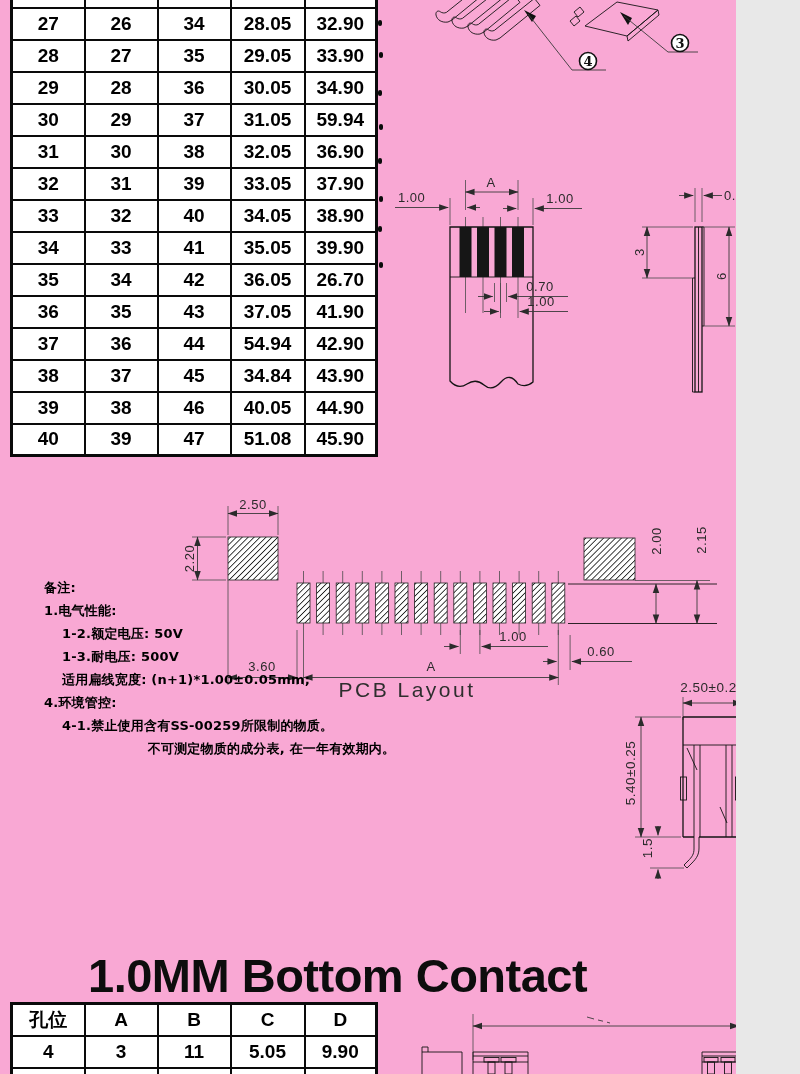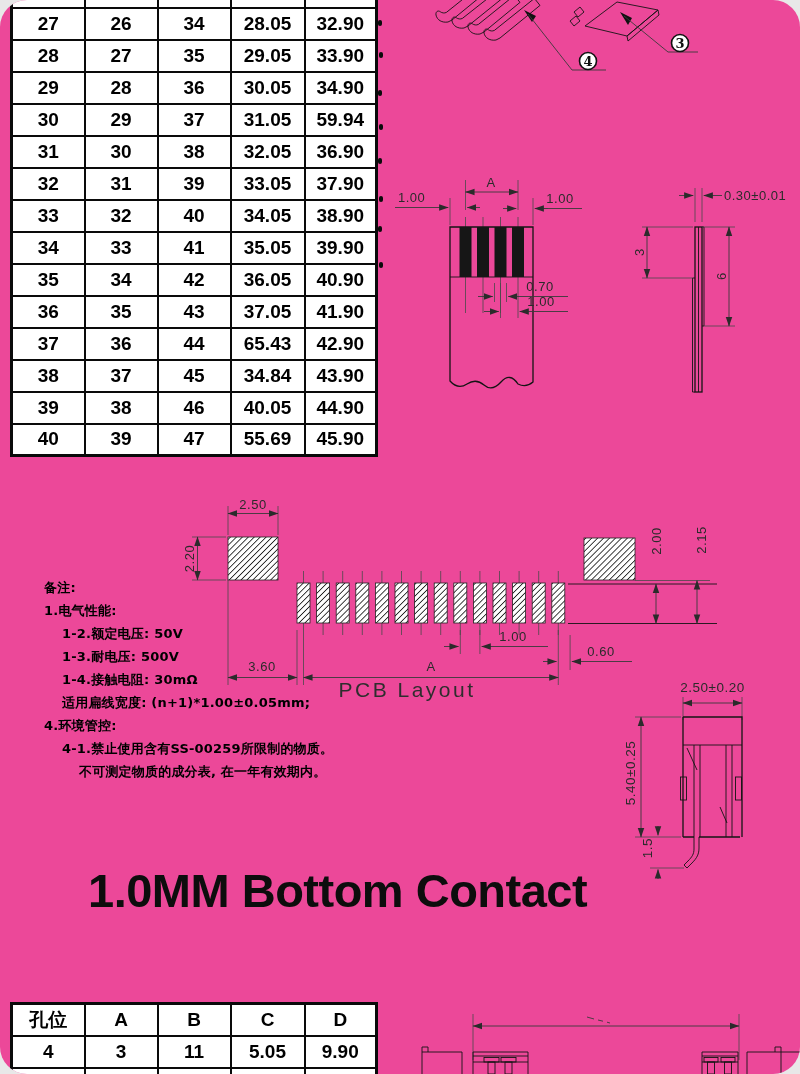--- a/index.html
+++ b/index.html
@@ -1,34 +1,34 @@
 <!DOCTYPE html>
 <html><head>
 <meta charset="utf-8">
 <style>
   html,body{margin:0;padding:0;background:#e8e8e8;}
-  #canvas{position:relative;width:800px;height:1074px;background:#ec4899;overflow:hidden;
-          font-family:"Liberation Sans",sans-serif;color:#000;border-radius:27px;}
+  #canvas{position:relative;width:736px;height:1074px;background:#f9a8d4;overflow:hidden;
+          font-family:"Liberation Sans",sans-serif;color:#000;}
   
   .spec-table{border-collapse:collapse;table-layout:fixed;background:#fff;}
   .spec-table td,.spec-table th{border:2px solid #0a0a0a;text-align:center;vertical-align:middle;
       font-family:"Liberation Sans",sans-serif;font-weight:700;font-size:19px;padding:0;}
   .spec-table{border:3px solid #0a0a0a;}
   .spec-table tr{height:32px;}
   .spec-table tr.partial{height:30px;}
   #top-table-wrap{position:absolute;left:10px;top:-24px;}
   #bottom-table-wrap{position:absolute;left:10px;top:1002px;}
   
   #notes{position:absolute;left:44px;top:576px;width:420px;
      font-family:"DejaVu Sans","Liberation Sans",sans-serif;font-weight:700;
      font-size:13px;line-height:23px;letter-spacing:0.2px;white-space:nowrap;}
   .note-line.indent-1{padding-left:18px;}
-  .note-line.indent-2{padding-left:35px;}
+  .note-line.indent-2{padding-left:35px;text-align:center;}
   
-  #page-title{position:absolute;left:88px;top:863px;width:700px;
+  #page-title{position:absolute;left:88px;top:948px;width:700px;
      font-family:"Liberation Sans",sans-serif;font-weight:700;font-size:47px;
      letter-spacing:-0.5px;color:#0d0d0d;}
   
   svg{position:absolute;overflow:visible;}
   .obj{stroke:#141414;stroke-width:1.3;fill:none;}
   .objthin{stroke:#141414;stroke-width:0.9;fill:none;}
   .dimline{stroke:#3a3a3a;stroke-width:0.9;fill:none;}
   .ext{stroke:#4a4a4a;stroke-width:0.8;fill:none;}
   .dimtext{font-family:"Liberation Sans",sans-serif;font-size:13px;fill:#2b2b2b;letter-spacing:0.5px;}
   .dimtext-big{font-family:"Liberation Sans",sans-serif;font-size:13.5px;fill:#2b2b2b;letter-spacing:0.5px;}
@@ -127,55 +127,55 @@
             <td>33</td>
             <td>41</td>
             <td>35.05</td>
             <td>39.90</td>
           </tr>
           <tr>
             <td>35</td>
             <td>34</td>
             <td>42</td>
             <td>36.05</td>
-            <td>40.90</td>
+            <td>26.70</td>
           </tr>
           <tr>
             <td>36</td>
             <td>35</td>
             <td>43</td>
             <td>37.05</td>
             <td>41.90</td>
           </tr>
           <tr>
             <td>37</td>
             <td>36</td>
             <td>44</td>
-            <td>65.43</td>
+            <td>54.94</td>
             <td>42.90</td>
           </tr>
           <tr>
             <td>38</td>
             <td>37</td>
             <td>45</td>
             <td>34.84</td>
             <td>43.90</td>
           </tr>
           <tr>
             <td>39</td>
             <td>38</td>
             <td>46</td>
             <td>40.05</td>
             <td>44.90</td>
           </tr>
           <tr>
             <td>40</td>
             <td>39</td>
             <td>47</td>
-            <td>55.69</td>
+            <td>51.08</td>
             <td>45.90</td>
           </tr>
         </tbody>
     </table>
   </div>
 
   <div class="artifact" style="left:378px;top:20px"></div>
   <div class="artifact" style="left:379px;top:52px"></div>
   <div class="artifact" style="left:378px;top:90px"></div>
   <div class="artifact" style="left:379px;top:124px"></div>
@@ -383,21 +383,20 @@
       <text class="dimtext" x="526" y="68" text-anchor="middle" transform="rotate(-90 522 64)">2.15</text>
     </g>
     <text class="cadtext" x="227" y="217" text-anchor="middle">PCB Layout</text>
   </svg>
 
   <div id="notes">
       <div class="note-line indent-0">备注:</div>
       <div class="note-line indent-0">1.电气性能:</div>
       <div class="note-line indent-1">1-2.额定电压: 50V</div>
       <div class="note-line indent-1">1-3.耐电压: 500V</div>
-      <div class="note-line indent-1">1-4.接触电阻: 30mΩ</div>
       <div class="note-line indent-1">适用扁线宽度: (n+1)*1.00±0.05mm;</div>
       <div class="note-line indent-0">4.环境管控:</div>
       <div class="note-line indent-1">4-1.禁止使用含有SS-00259所限制的物质。</div>
       <div class="note-line indent-2">不可测定物质的成分表, 在一年有效期内。</div>
     </div>
 
   <svg style="left:600px;top:680px" width="200" height="235" viewBox="0 0 200 235">
     <g>
       <text class="dimtext-big" x="112.5" y="12" text-anchor="middle">2.50±0.20</text>
       <path class="ext" d="M83,17 V40 M142,17 V40"></path>

